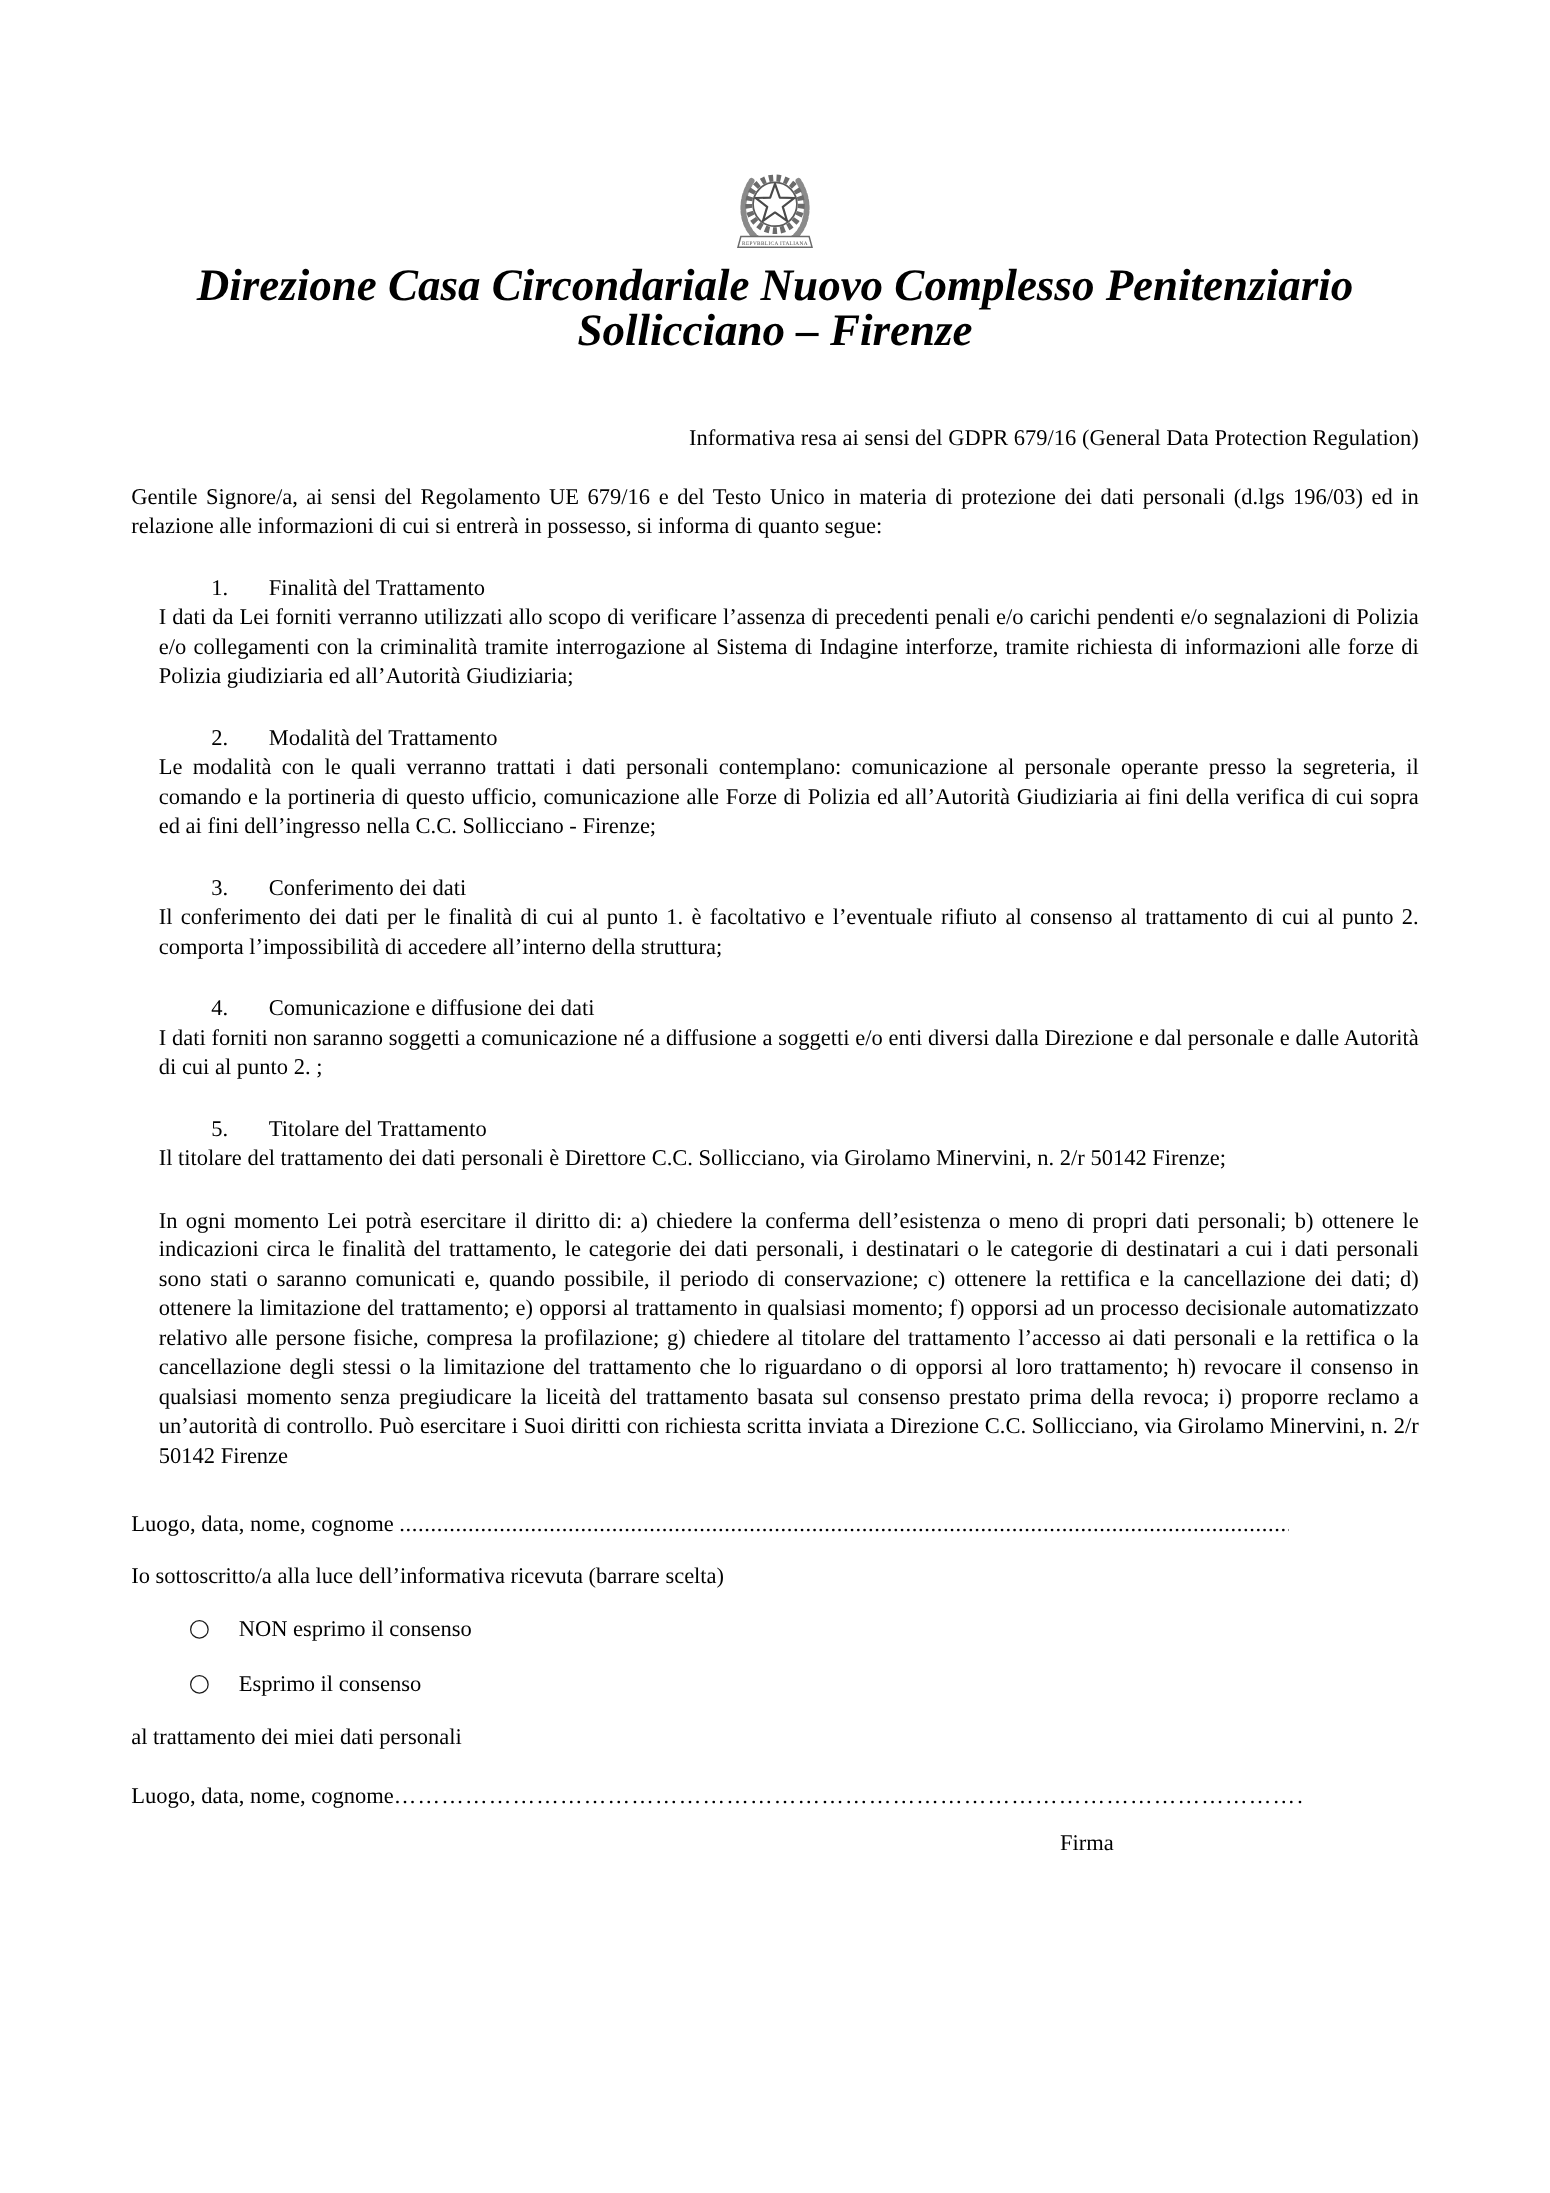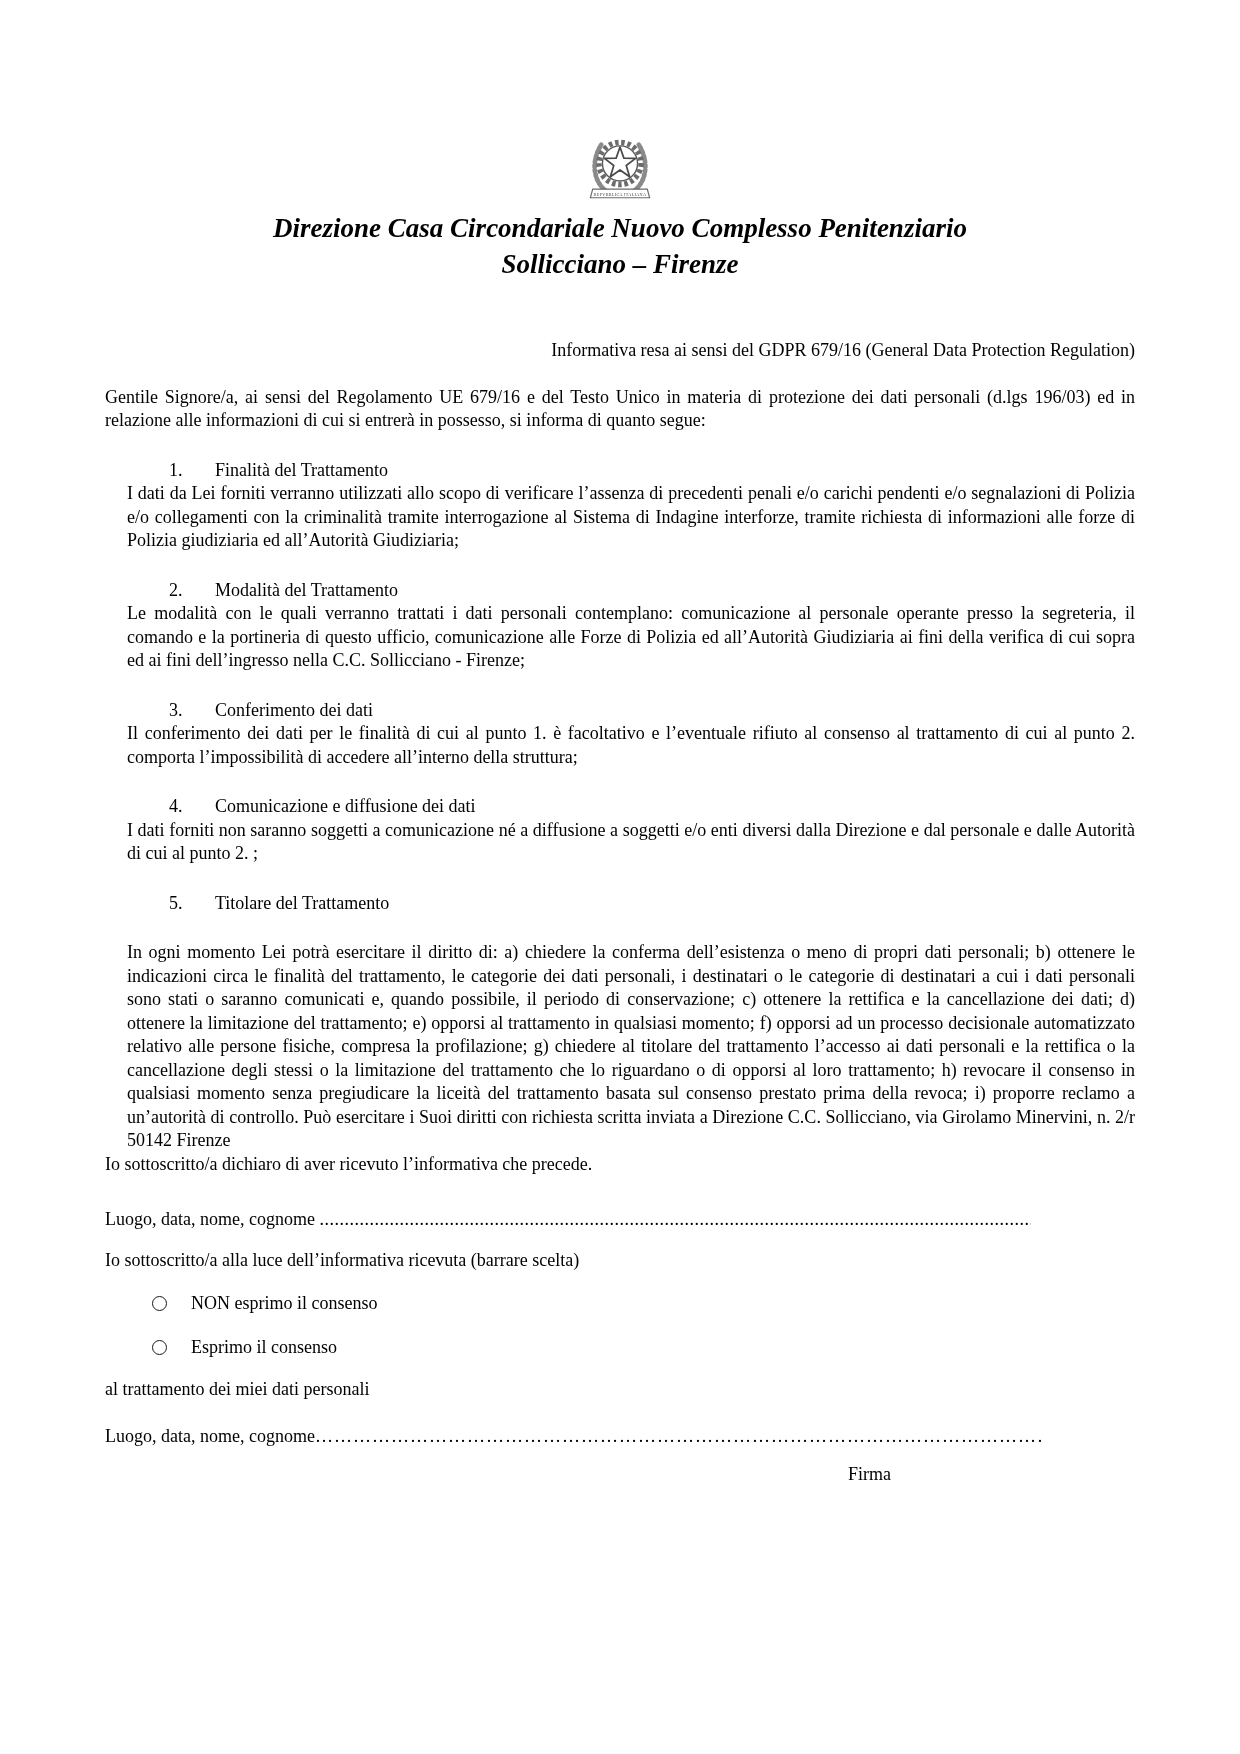--- a/index.html
+++ b/index.html
@@ -8,21 +8,21 @@
     width: 1240px; height: 1754px;
     font-family: "Liberation Serif", "DejaVu Serif", serif;
     color: #000; font-size: 18px; position: relative; overflow: hidden;
   }
   .page { padding: 0 105px; width: 1240px; }
 
   .emblem-wrap { text-align: center; padding-top: 126px; line-height: 0; }
   .emblem { width: 82px; height: 78px; display: inline-block; }
 
   .doc-title {
-    text-align: center; font-size: 27px; line-height: 36px;
+    text-align: center; font-size: 36px; line-height: 36px;
     font-weight: bold; font-style: italic; margin-top: 6px;
   }
 
   .subtitle { text-align: right; margin-top: 57px; line-height: 23.5px; }
 
   .intro { margin-top: 23px; text-align: justify; line-height: 23.5px; }
 
   .sec { margin-top: 26px; margin-left: 22px; }
   .sec-heading { padding-left: 42px; line-height: 23.5px; }
   .sec-num { display: inline-block; width: 46px; }
@@ -108,27 +108,27 @@
     <div class="sec-heading">
       <span class="sec-num">4.</span><span class="sec-title">Comunicazione e diffusione dei dati</span>
     </div>
     <p class="sec-body">I dati forniti non saranno soggetti a comunicazione né a diffusione a soggetti e/o enti diversi dalla Direzione e dal personale e dalle Autorità di cui al punto 2. ;</p>
   </section>
 
   <section class="sec">
     <div class="sec-heading">
       <span class="sec-num">5.</span><span class="sec-title">Titolare del Trattamento</span>
     </div>
+    <p class="sec-body">Il titolare del trattamento dei dati personali è Direttore C.C. Sollicciano,  via Girolamo Minervini, n. 2/r  50142 Firenze;</p>
   </section>
 
   <section class="sec">
     <p class="sec-body">In ogni momento Lei potrà esercitare il diritto di: a) chiedere la conferma dell’esistenza o meno di propri dati personali; b) ottenere le indicazioni circa le finalità del trattamento, le categorie dei dati personali, i destinatari o le categorie di destinatari a cui i dati personali sono stati o saranno comunicati e, quando possibile, il periodo di conservazione; c) ottenere la rettifica e la cancellazione dei dati; d) ottenere la limitazione del trattamento; e) opporsi al trattamento in qualsiasi momento; f) opporsi ad un processo decisionale automatizzato relativo alle persone fisiche, compresa la profilazione; g) chiedere al titolare del trattamento l’accesso ai dati personali e la rettifica o la cancellazione degli stessi o la limitazione del trattamento che lo riguardano o di opporsi al loro trattamento; h) revocare il consenso in qualsiasi momento senza pregiudicare la liceità del trattamento basata sul consenso prestato prima della revoca; i) proporre reclamo a un’autorità di controllo. Può esercitare i Suoi diritti con richiesta scritta inviata a Direzione C.C. Sollicciano, via Girolamo  Minervini, n. 2/r 50142 Firenze</p>
   </section>
 
-  <div class="declaration">Io sottoscritto/a dichiaro di aver ricevuto l’informativa che precede.</div>
 
   <div class="fill-line fill-1">
     <span>Luogo, data, nome, cognome </span><span class="dots">........................................................................................................................................................................................................................................</span>
   </div>
 
   <div class="consent-prompt">Io sottoscritto/a alla luce dell’informativa ricevuta (barrare scelta)</div>
 
   <div class="option">
     <span class="radio-circle"></span>
     <span>NON esprimo il consenso</span>

